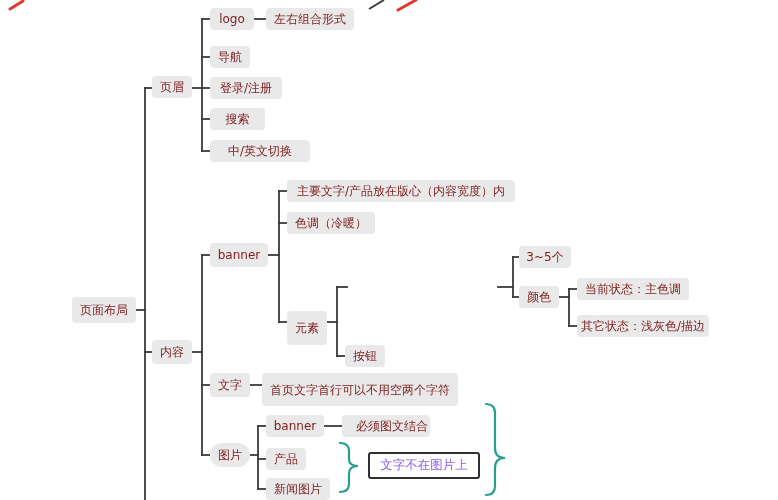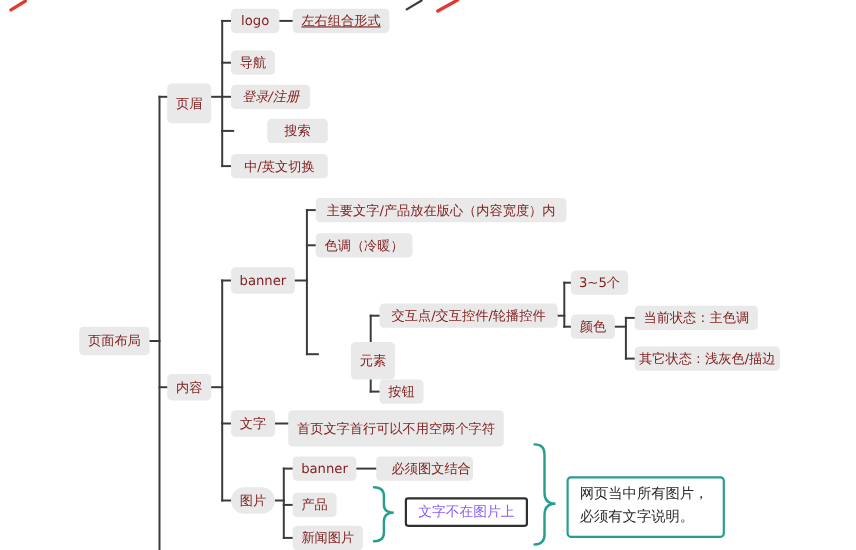--- a/index.html
+++ b/index.html
@@ -76,46 +76,44 @@
     </g>
     <path d="M 340 443 Q 349 443 349 451 L 349 459 Q 349 466 358 466 Q 349 466 349 474 L 349 484 Q 349 492 340 492" stroke="#279e8e" stroke-width="2.2" fill="none" stroke-linecap="round"></path>
     <path d="M 486 404 Q 495 404 495 413 L 495 448 Q 495 458 505 458 Q 495 458 495 468 L 495 486 Q 495 495 486 495" stroke="#279e8e" stroke-width="2.2" fill="none" stroke-linecap="round"></path>
     <line x1="10" y1="9" x2="23" y2="1" stroke="#e03a2f" stroke-width="3" stroke-linecap="round"></line>
     <line x1="369" y1="9" x2="384" y2="0" stroke="#3a3a3a" stroke-width="2"></line>
     <line x1="398" y1="10" x2="416" y2="0" stroke="#e03a2f" stroke-width="3" stroke-linecap="round"></line>
   </svg>
 
   <div class="node" style="left:72px;top:297px;width:64px;height:26px;">页面布局</div>
 
-  <div class="node" style="left:152px;top:76px;width:40px;height:36px;">页眉</div>
+  <div class="node" style="left:152px;top:76px;width:40px;height:22px;">页眉</div>
   <div class="node" style="left:210px;top:8px;width:44px;height:22px;">logo</div>
-  <div class="node" style="left:266px;top:8px;width:88px;height:22px;text-decoration:underline;">左右组合形式</div>
+  <div class="node" style="left:266px;top:8px;width:88px;height:22px;">左右组合形式</div>
   <div class="node" style="left:210px;top:46px;width:40px;height:22px;">导航</div>
-  <div class="node" style="left:210px;top:77px;width:72px;height:22px;font-style:italic;">登录/注册</div>
-  <div class="node" style="left:210px;top:108px;width:55px;height:22px;margin-left:33px;">搜索</div>
-  <div class="node" style="left:210px;top:140px;width:88px;height:22px;">中/英文切换</div>
+  <div class="node" style="left:210px;top:77px;width:72px;height:22px;">登录/注册</div>
+  <div class="node" style="left:210px;top:108px;width:55px;height:22px;">搜索</div>
+  <div class="node" style="left:210px;top:140px;width:100px;height:22px;">中/英文切换</div>
 
   <div class="node" style="left:152px;top:340px;width:40px;height:24px;">内容</div>
 
   <div class="node" style="left:210px;top:243px;width:58px;height:24px;">banner</div>
   <div class="node" style="left:287px;top:212px;width:88px;height:22px;">色调（冷暖）</div>
   <div class="node" style="left:287px;top:180px;width:228px;height:22px;">主要文字/产品放在版心（内容宽度）内</div>
-  <div class="node" style="left:287px;top:311px;width:40px;height:34px;margin-left:32px;">元素</div>
-  <div class="node" style="left:345px;top:276px;width:162px;height:22px;">交互点/交互控件/轮播控件</div>
+  <div class="node" style="left:287px;top:311px;width:40px;height:34px;">元素</div>
   <div class="node" style="left:519px;top:246px;width:52px;height:22px;">3~5个</div>
   <div class="node" style="left:519px;top:286px;width:40px;height:22px;">颜色</div>
   <div class="node" style="left:577px;top:278px;width:112px;height:22px;">当前状态：主色调</div>
   <div class="node" style="left:577px;top:315px;width:132px;height:22px;">其它状态：浅灰色/描边</div>
   <div class="node" style="left:345px;top:345px;width:40px;height:22px;">按钮</div>
 
   <div class="node" style="left:210px;top:373px;width:40px;height:24px;">文字</div>
   <div class="node" style="left:262px;top:373px;width:196px;height:33px;">首页文字首行可以不用空两个字符</div>
 
   <div class="node" style="left:210px;top:443px;width:40px;height:24px;border-radius:12px;">图片</div>
   <div class="node" style="left:266px;top:415px;width:58px;height:22px;">banner</div>
   <div class="node" style="left:342px;top:415px;width:88px;height:22px;padding-left:12px;">必须图文结合</div>
   <div class="node" style="left:266px;top:448px;width:40px;height:22px;">产品</div>
   <div class="node" style="left:266px;top:478px;width:64px;height:22px;">新闻图片</div>
 
   <div class="callout-plain" style="left:368px;top:452px;width:112px;height:27px;">文字不在图片上</div>
-  <div class="callout-teal" style="left:515px;top:433px;width:144px;">网页当中所有图片，必须有文字说明。</div>
 
 </div>
 
 </body></html>

